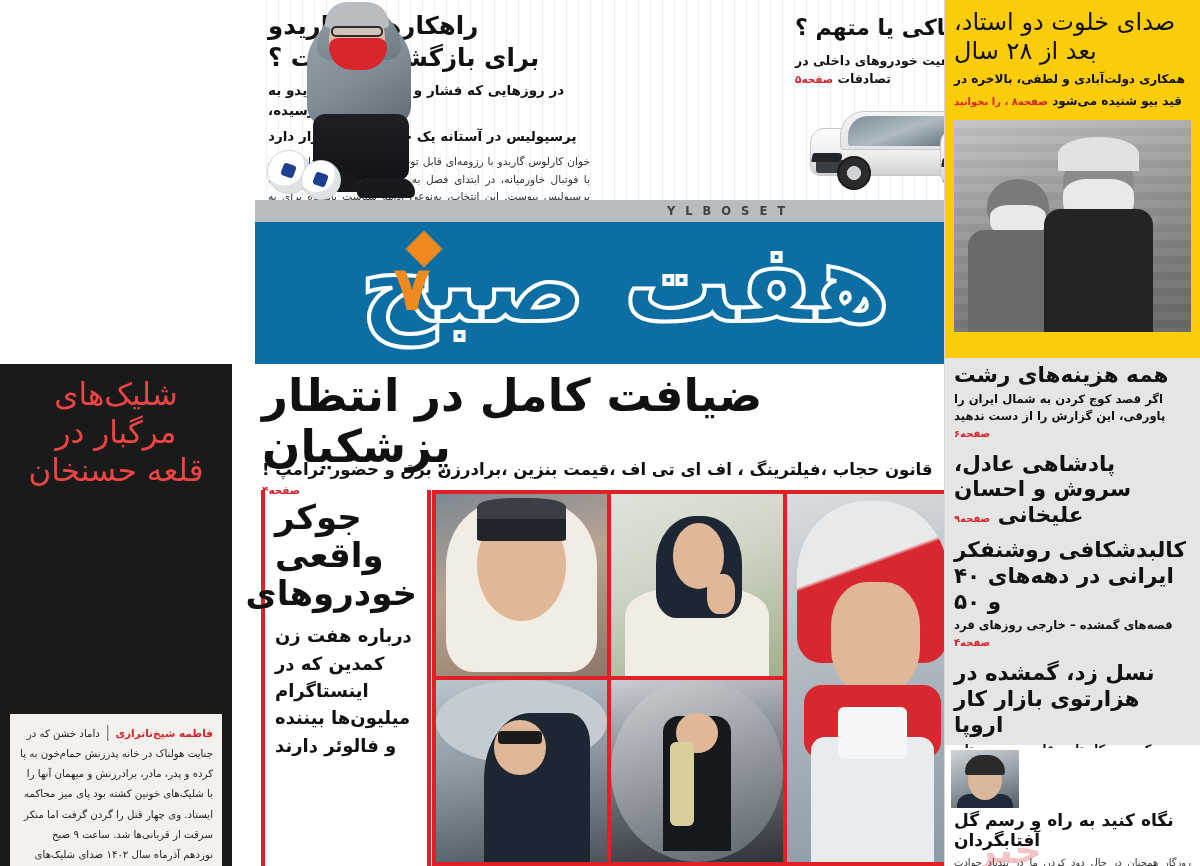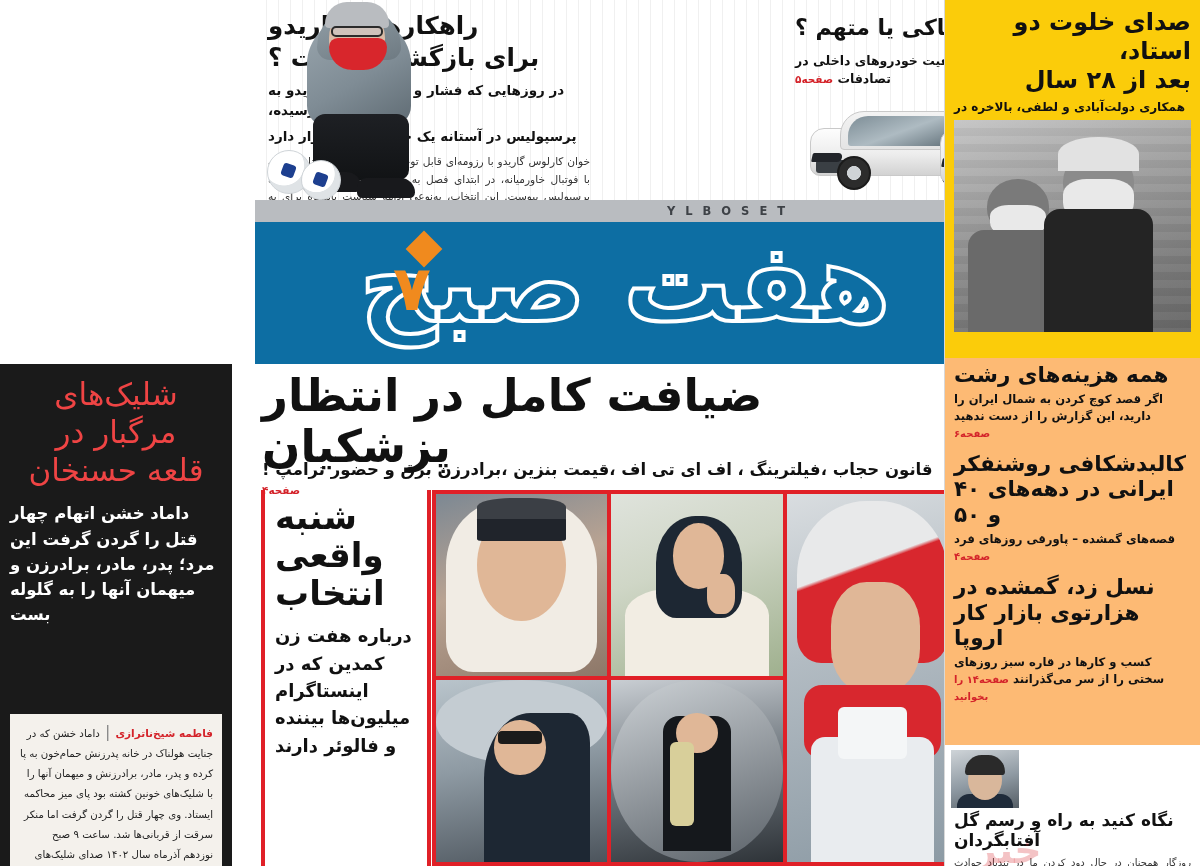--- a/index.html
+++ b/index.html
@@ -357,21 +357,21 @@
     width: 255px; height: 866px;
     background: #fff;
   }
   .rc-yellow-top {
     position: absolute; top: 0; left: 0;
     width: 255px; height: 358px;
     background: #fbcc0a;
     padding: 8px 9px 0 9px;
   }
   .rc-top-h {
-    text-align: right; font-size: 24px; font-weight: bold;
+    text-align: left; font-size: 24px; font-weight: normal;
     color: #111; line-height: 1.2; letter-spacing: -1px;
   }
   .rc-top-sub {
     margin-top: 5px; text-align: left;
     font-size: 12px; font-weight: bold; color: #111; line-height: 1.48;
   }
   .rc-photo-bw {
     position: absolute; left: 9px; right: 9px; top: 120px;
     height: 212px;
     background: linear-gradient(165deg,#cfcfcf 0%,#8e8e8e 35%,#4a4a4a 75%,#2a2a2a 100%);
@@ -385,21 +385,21 @@
   .bw-wall {
     position: absolute; inset: 0;
     background: repeating-linear-gradient(180deg,#bdbdbd 0 8px,#a9a9a9 8px 16px);
     opacity: .45;
   }
   .bw-body { position: absolute; background: #242424; border-radius: 16px 16px 0 0; }
 
   .rc-yellow-mid {
     position: absolute; top: 358px; left: 0;
     width: 255px; height: 387px;
-    background: #fdba74;
+    background: #e5e5e5;
     padding: 4px 9px 0 9px;
   }
   .rc-item { margin-bottom: 9px; text-align: left; }
   .rc-h {
     font-size: 21.5px; font-weight: bold; color: #111;
     line-height: 1.2; letter-spacing: -0.9px;
   }
   .rc-s {
     margin-top: 3px; font-size: 11.6px; font-weight: bold;
     color: #111; line-height: 1.46;
@@ -597,32 +597,31 @@
       </div>
       <div class="cell ph5">
         <div class="face" style="left:0;top:0;width:100%;height:100%;background:linear-gradient(160deg,#cdd2d6,#5a6168);"></div>
         <div class="face" style="left:30%;top:20%;width:40%;height:74%;background:#15181c;border-radius:16px 16px 0 0;"></div>
         <div class="face skin" style="left:38%;top:18%;width:24%;height:22%;"></div>
         <div class="face" style="left:34%;top:34%;width:14%;height:46%;background:#d8cf9a;border-radius:6px;"></div>
       </div>
     </div>
 
     <div class="joker-col">
-      <div class="joker-h">شنبه</div>
+      <div class="joker-h">جوکر</div>
       <div class="joker-h">واقعی</div>
-      <div class="joker-h">انتخاب</div>
+      <div class="joker-h">خودروهای</div>
       <div class="joker-b">درباره هفت زن کمدین که در اینستاگرام میلیون‌ها بیننده و فالوئر دارند</div>
     </div>
   </div>
 
   <div class="left-col">
     <div class="left-h">شلیک‌های</div>
     <div class="left-h">مرگبار در</div>
     <div class="left-h">قلعه حسنخان</div>
-    <div class="left-sub">داماد خشن اتهام چهار قتل را گردن گرفت این مرد؛ پدر، مادر، برادرزن و میهمان آنها را به گلوله بست</div>
     <div class="left-body-box">
       <span class="byline">فاطمه شیخ‌ناترازی</span>
       <span style="color:#888">| </span>
       <span class="left-body">داماد خشن که در جنایت هولناک در خانه پدرزنش حمام‌خون به پا کرده و پدر، مادر، برادرزنش و میهمان آنها را با شلیک‌های خونین کشته بود پای میز محاکمه ایستاد. وی چهار قتل را گردن گرفت اما منکر سرقت از قربانی‌ها شد. ساعت ۹ صبح نوزدهم آذرماه سال ۱۴۰۲ صدای شلیک‌های پیاپی از طبقه اول خانه‌ای در شهر قدس شنیده شد و لرزه بر جان همسایه‌ها انداخت. آنها که هراسان از خانه‌شان بیرون دویده بودند با مردی جوان</span>
     </div>
   </div>
 
   <div class="divider-v"></div>
 
   <div class="right-col">
@@ -644,30 +643,34 @@
         <div class="bw-beard" style="left:46%;top:28%;width:30%;height:22%;"></div>
         <div class="bw-man" style="left:44%;top:8%;width:34%;height:16%;background:#e2e2e2;border-radius:50% 50% 0 0;"></div>
         <div class="bw-body" style="left:38%;top:42%;width:46%;height:58%;"></div>
       </div>
     </div>
 
     <div class="rc-yellow-mid">
       <div class="rc-item">
         <div class="rc-h">همه هزینه‌های رشت</div>
         <div class="rc-s">
-          <span>اگر قصد کوچ کردن به شمال ایران را دارید، این گزارش را از دست ندهید</span>
+          <span>اگر قصد کوچ کردن به شمال ایران را پاورقی، این گزارش را از دست ندهید</span>
           <span class="pg-ref-dark">صفحه۶</span>
         </div>
       </div>
       <div class="rc-item">
+        <div class="rc-h">
+          <span>پادشاهی عادل، سروش و احسان علیخانی</span>
+          <span class="pg-ref-dark">صفحه۹</span>
+        </div>
       </div>
       <div class="rc-item">
         <div class="rc-h">کالبدشکافی روشنفکر ایرانی در دهه‌های ۴۰ و ۵۰</div>
         <div class="rc-s">
-          <span>قصه‌های گمشده – پاورقی روزهای فرد</span>
+          <span>قصه‌های گمشده – خارجی روزهای فرد</span>
           <span class="pg-ref-dark">صفحه۴</span>
         </div>
       </div>
       <div class="rc-item">
         <div class="rc-h">نسل زد، گمشده در هزارتوی بازار کار اروپا</div>
         <div class="rc-s">
           <span>کسب و کارها در قاره سبز روزهای سختی را از سر می‌گذرانند</span>
           <span class="pg-ref-dark">صفحه۱۴ را بخوانید</span>
         </div>
       </div>

